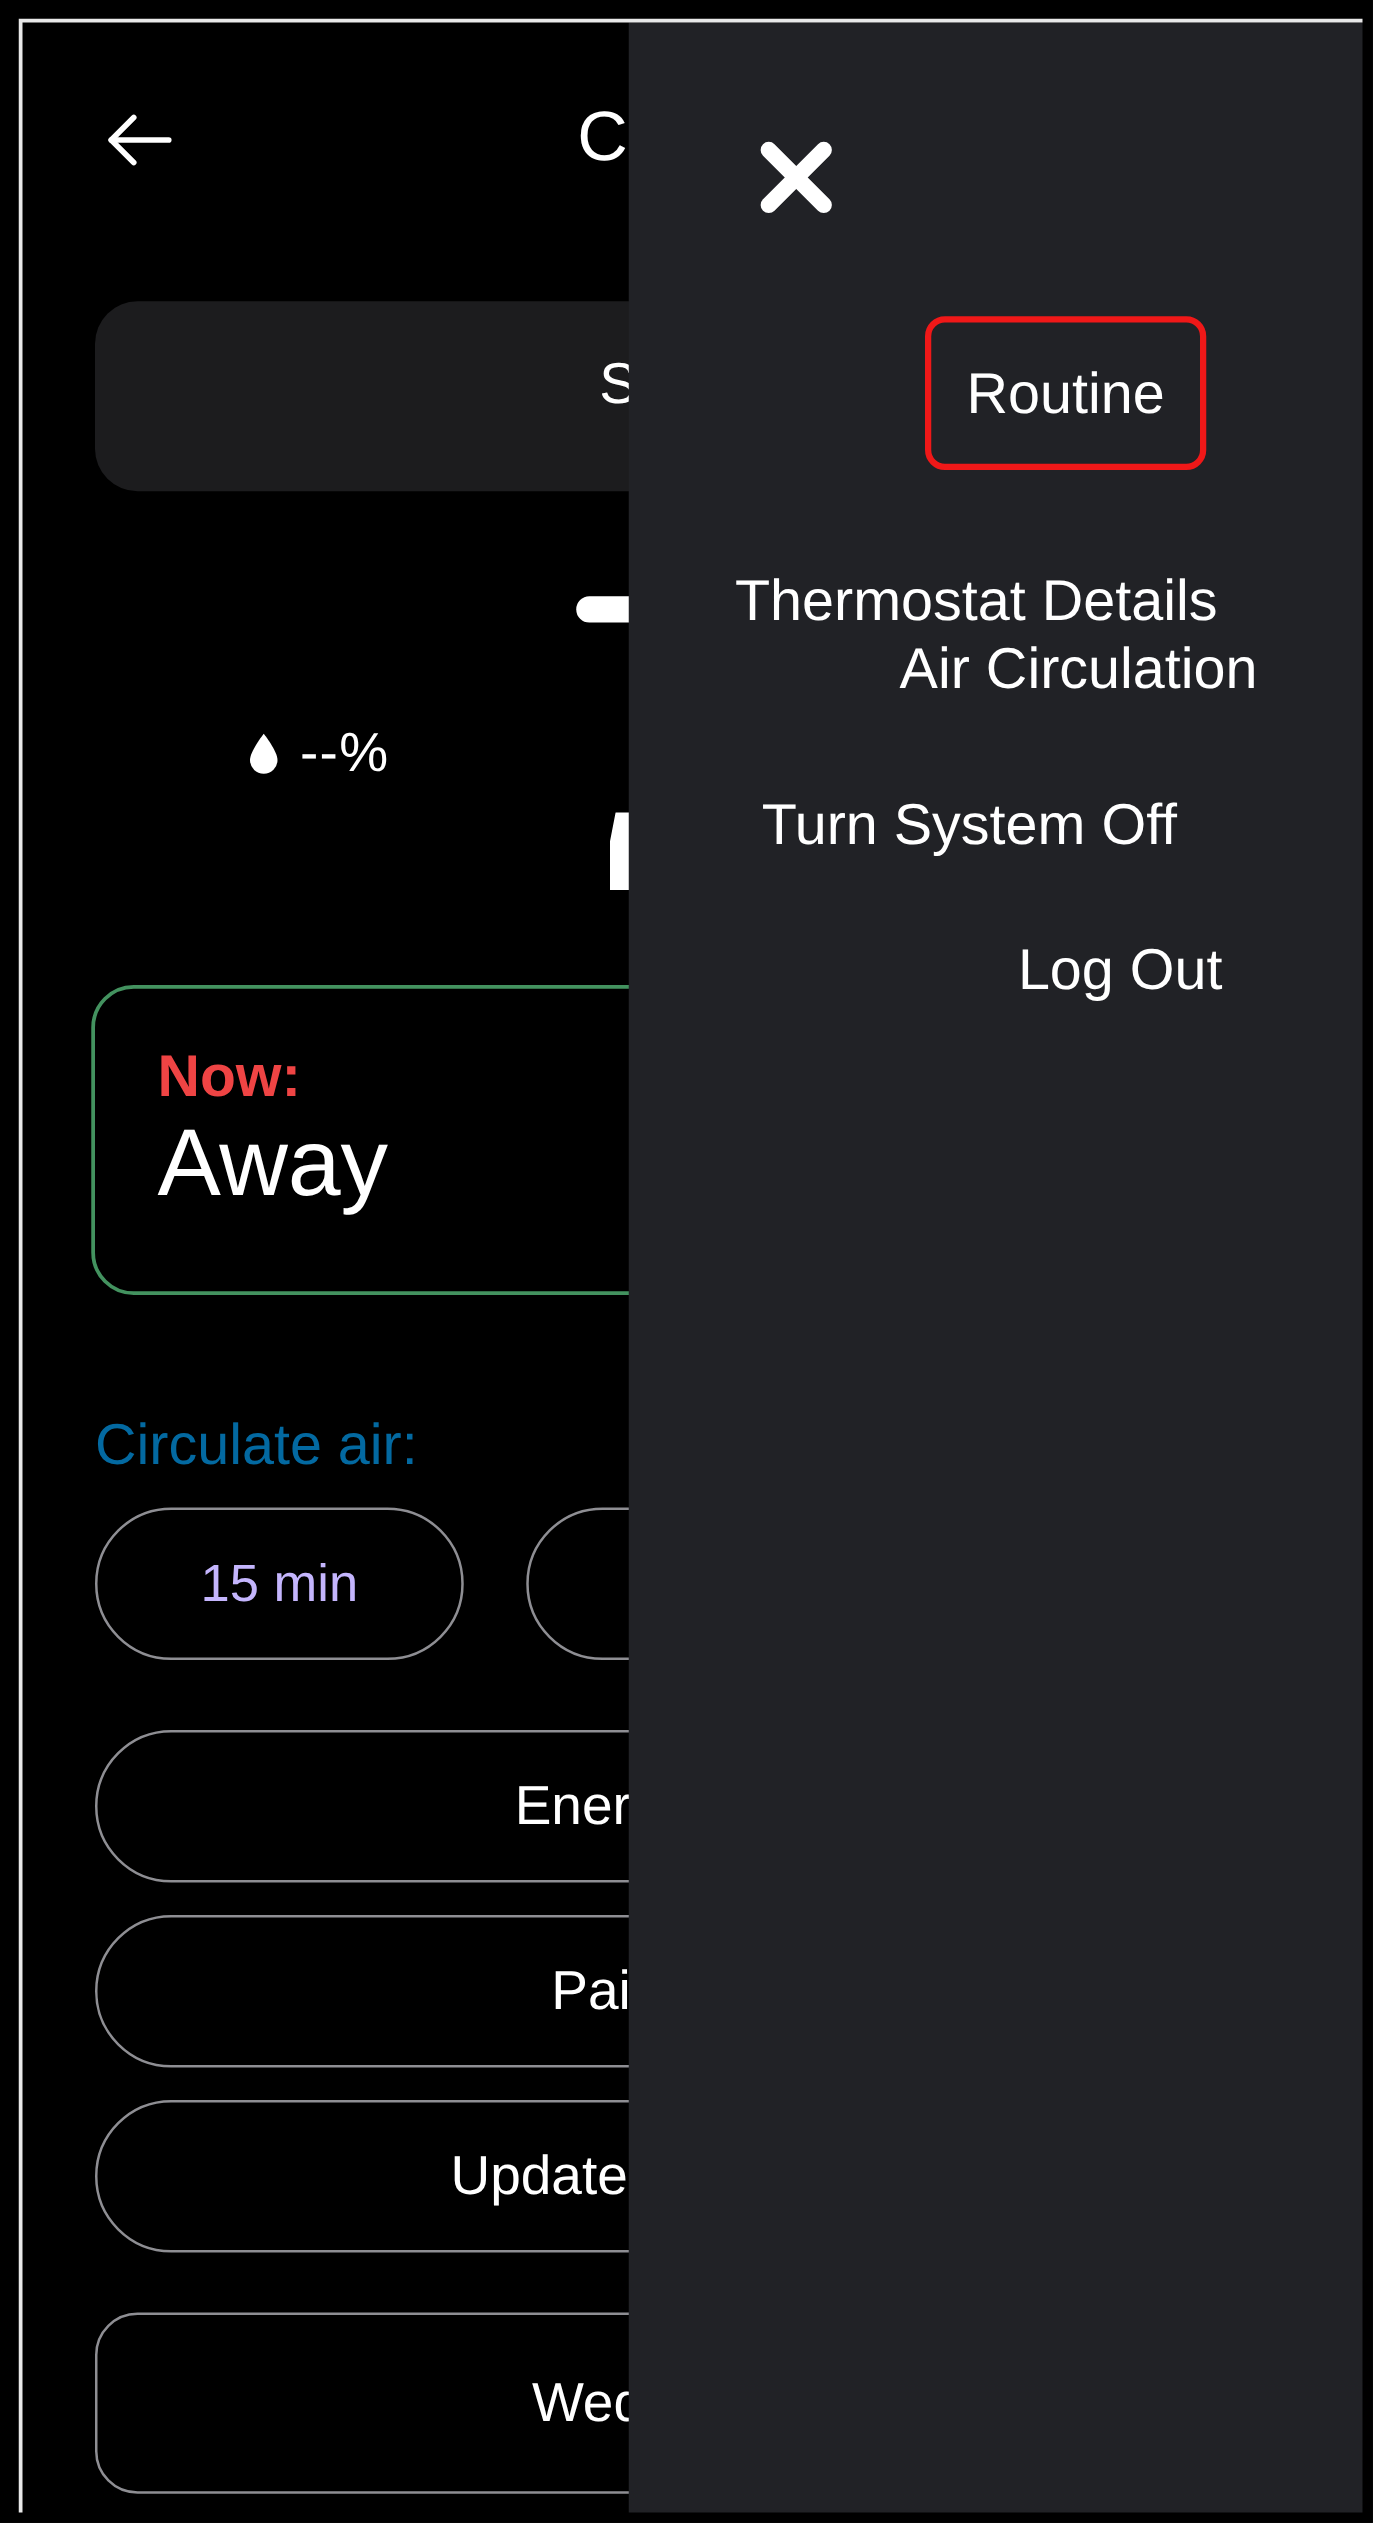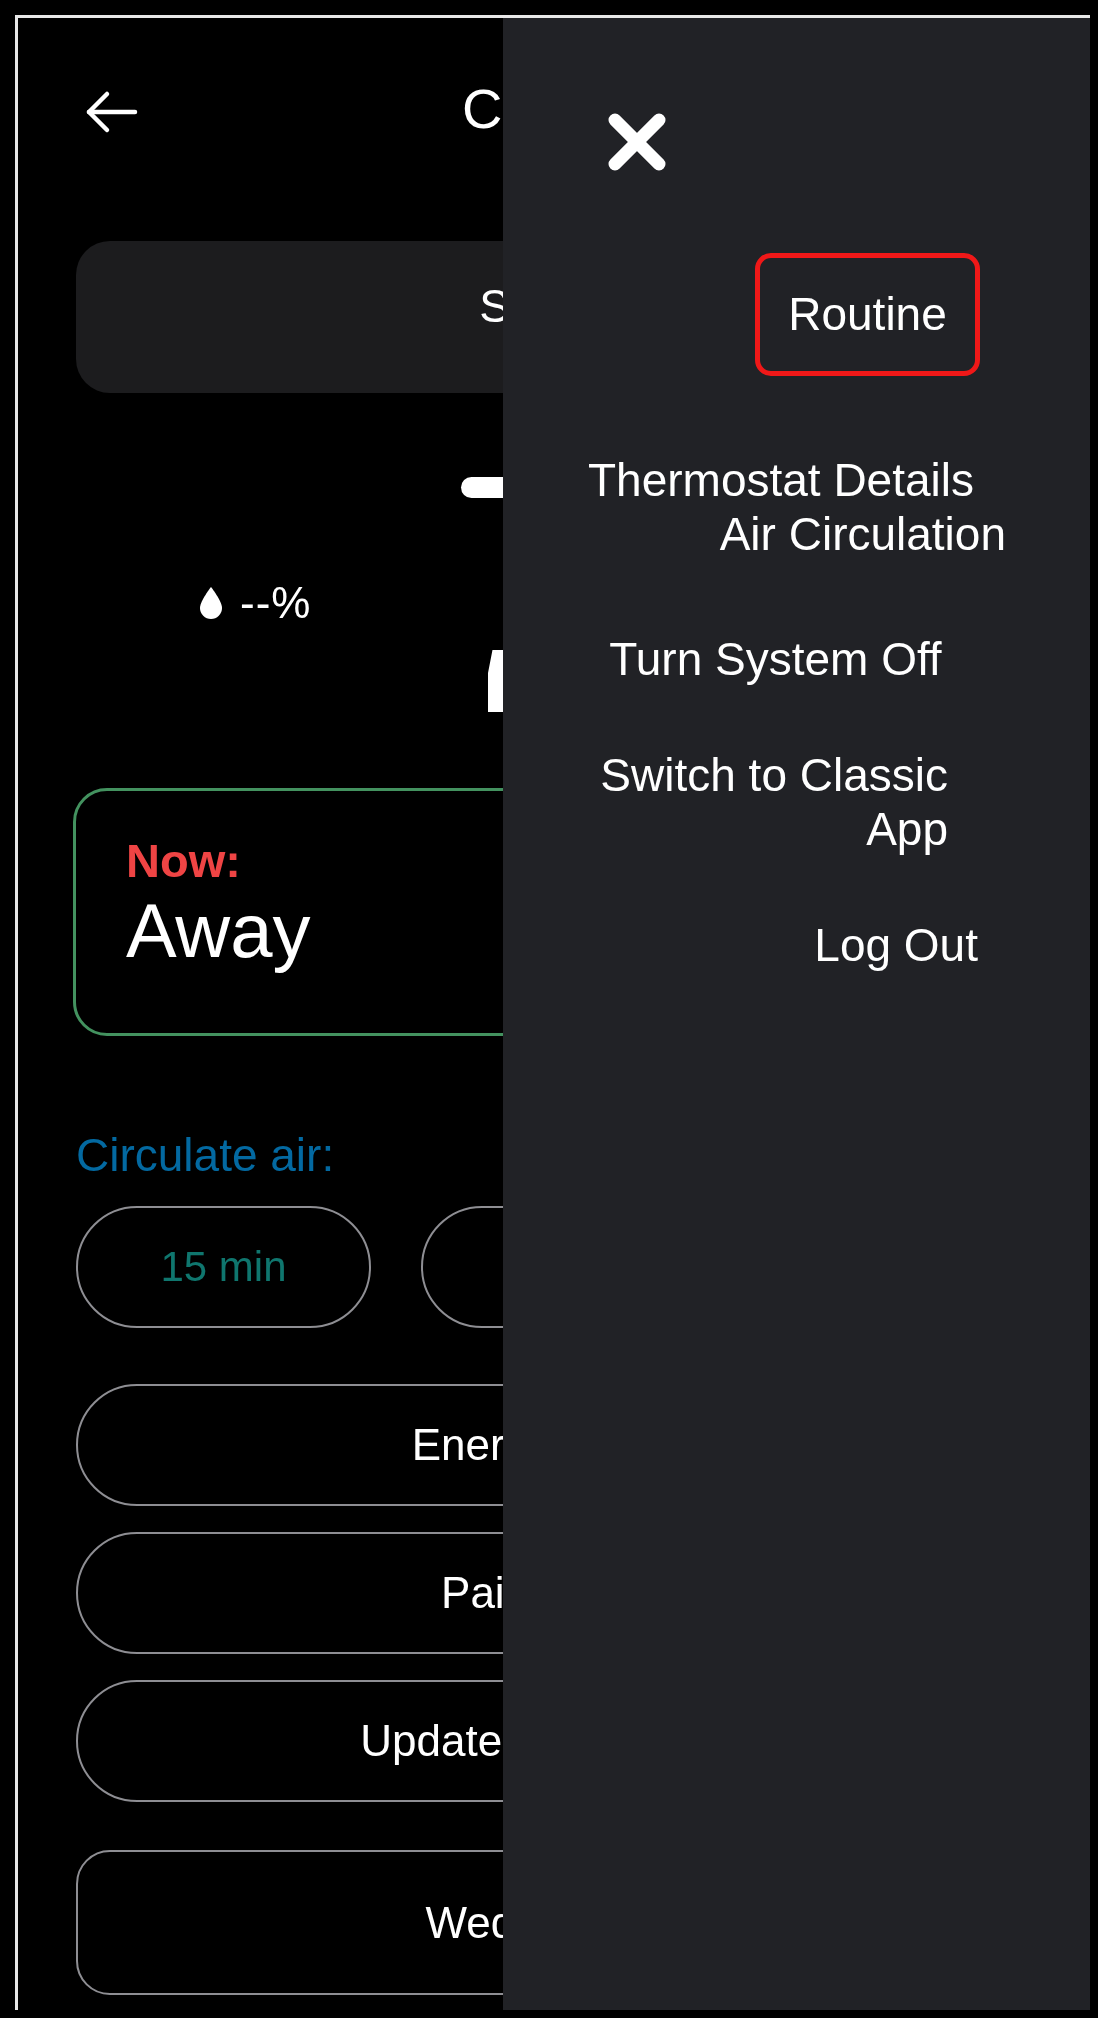--- a/index.html
+++ b/index.html
@@ -186,21 +186,21 @@
   }
   .chip {
     width: 295px;
     height: 122px;
     border: 2px solid #8e8e93;
     border-radius: 61px;
     box-sizing: border-box;
     display: flex;
     align-items: center;
     justify-content: center;
-    color: #0f766e;
+    color: #c4b5fd;
     font-size: 42px;
     background: transparent;
     white-space: nowrap;
   }
 
   .pill-btn {
     position: absolute;
     left: 58px;
     width: 960px;
     height: 122px;
@@ -256,21 +256,21 @@
     color: #ffffff;
     font-size: 46px;
     line-height: 1.18;
     cursor: pointer;
   }
   .menu-item .mi-text { display: inline-block; }
 
   
   .menu-item.highlighted {
     position: absolute;
-    left: 252px;
+    left: 237px;
     top: 15px;
     width: 225px;
     height: 123px;
     padding: 0;
     border: 5px solid #f01818;
     border-radius: 16px;
     display: flex;
     align-items: center;
     justify-content: center;
     text-align: center;
@@ -363,23 +363,20 @@
       </div>
 
       <div class="menu-item mi-air">
         <span class="mi-text">Air Circulation</span>
       </div>
 
       <div class="menu-item mi-turnoff">
         <span class="mi-text">Turn System Off</span>
       </div>
 
-      <div class="menu-item mi-switch">
-        <span class="mi-text">Switch to Classic App</span>
-      </div>
 
       <div class="menu-item mi-logout">
         <span class="mi-text">Log Out</span>
       </div>
 
     </div>
   </div>
 
   <div id="device-frame"></div>
 

